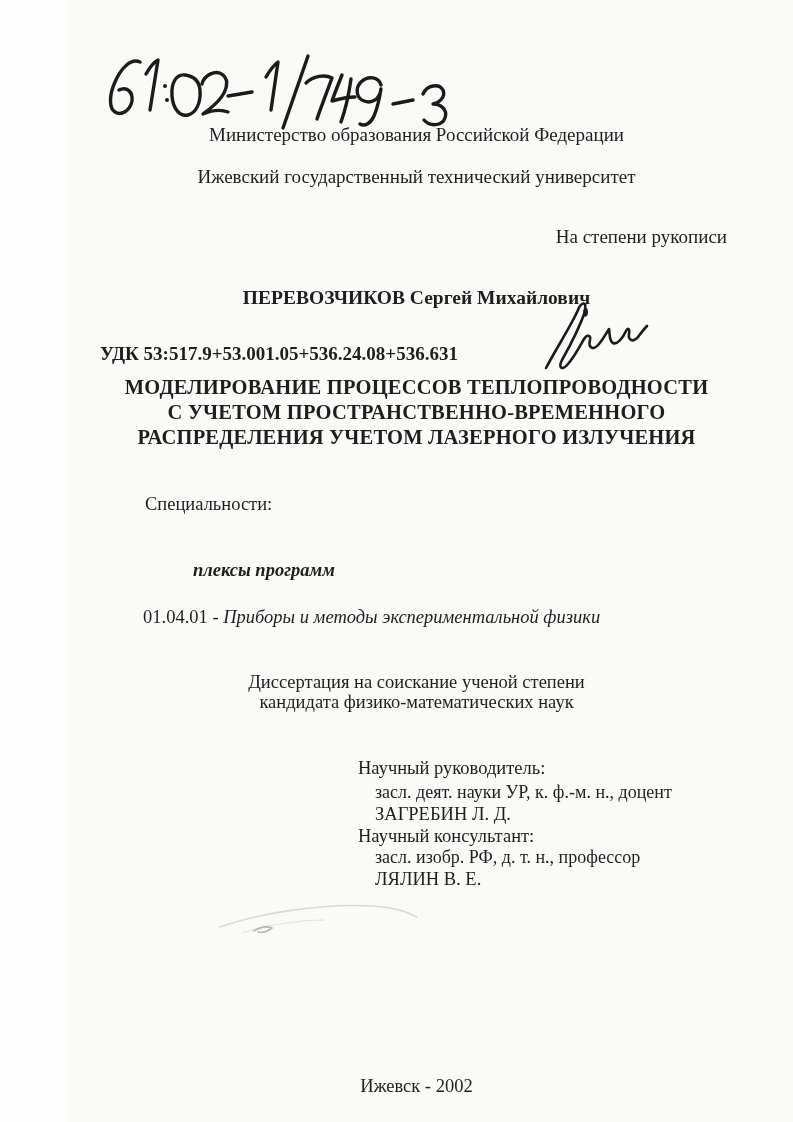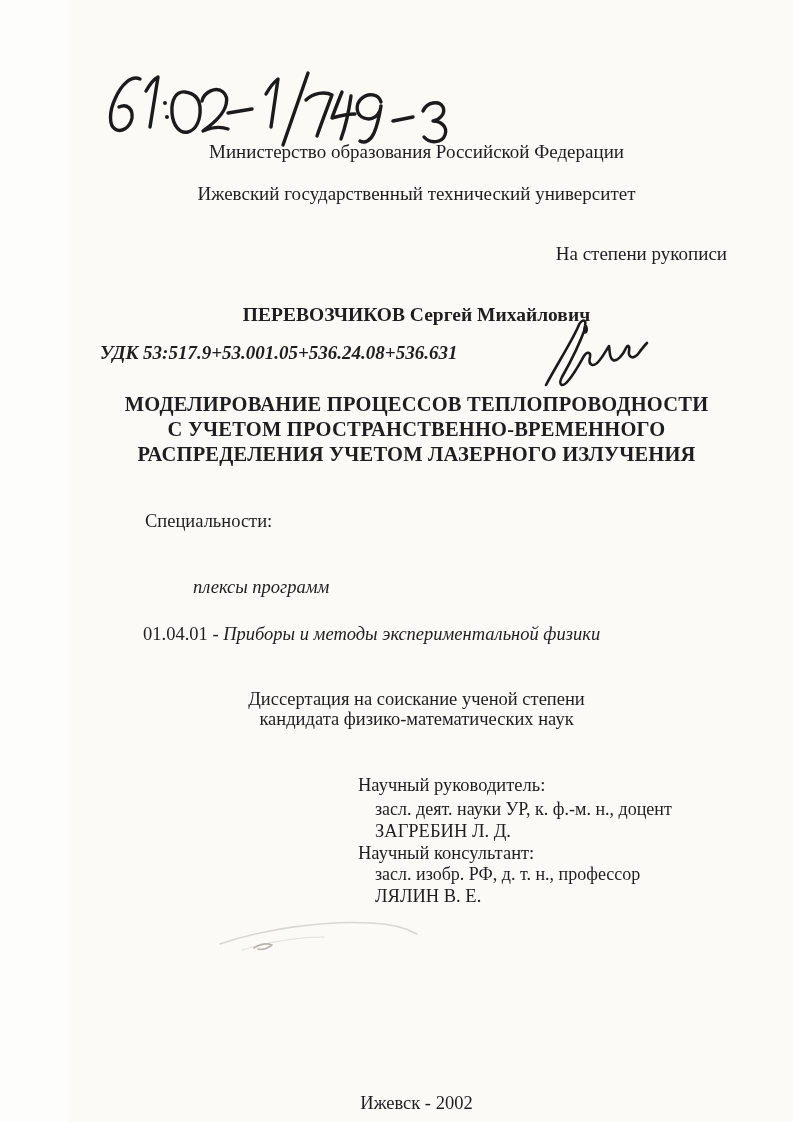--- a/index.html
+++ b/index.html
@@ -5,21 +5,21 @@
   html,body{margin:0;padding:0;background:#e8e8e6;}
   .page{
     position:relative;
     width:793px;height:1122px;
     margin:0 auto;
     background:linear-gradient(90deg,#fdfdfc 0px,#fdfdfc 66px,#fbfaf7 70px,#fbfaf7 100%);
     font-family:"Liberation Serif","DejaVu Serif",serif;
     color:#1e1e1e;
     overflow:hidden;
   }
-  .line{position:absolute;white-space:nowrap;margin-top:17px;}
+  .line{position:absolute;white-space:nowrap;}
   .center{left:40px;width:753px;text-align:center;}
   .sz18{font-size:18.5px;}
   .sz19{font-size:19px;}
   .bold{font-weight:bold;}
   .italic{font-style:italic;}
   .title-line{font-size:20.5px;font-weight:bold;letter-spacing:.2px;}
   .prefix{white-space:pre;font-style:normal;}
   svg{display:block;}
   .ink-stroke{fill:none;stroke:#1b1b1b;stroke-linecap:round;stroke-linejoin:round;}
   .pencil-stroke{fill:none;stroke-linecap:round;stroke-linejoin:round;}
@@ -64,35 +64,35 @@
     </svg>
   </div>
 
   <div class="line center sz19" style="top:124px;">Министерство образования Российской Федерации</div>
   <div class="line center sz19" style="top:166px;">Ижевский государственный технический университет</div>
 
   <div class="line sz19" style="right:66px;top:226px;">На степени рукописи</div>
 
   <div class="line center bold" style="top:287px;font-size:19.5px;">ПЕРЕВОЗЧИКОВ Сергей Михайлович</div>
 
-  <div class="line bold sz19" style="left:100px;top:325px;font-style:italic;">УДК 53:517.9+53.001.05+536.24.08+536.631</div>
+  <div class="line bold sz19" style="left:100px;top:343px;">УДК 53:517.9+53.001.05+536.24.08+536.631</div>
 
   <div class="line" style="left:520px;top:292px;" role="img">
     <svg width="140" height="85" viewBox="0 0 140 85">
       <path class="ink-stroke" stroke-width="2.6" d="M26,76 C36,57 52,32 58,18 C61,10 67,9 65,17 C62,27 69,24 66,17 C60,34 50,54 42,68 C38,76 42,79 48,72 C55,64 60,54 64,47 C67,42 71,43 70,48 C68,56 73,59 79,52 C84,46 87,40 89,37 C90,42 89,49 93,51 C97,53 103,46 106,39 C108,35 110,37 109,42 C108,48 113,51 118,45 C121,41 124,37 127,34"></path>
     </svg>
   </div>
 
   <div class="line center title-line" style="top:376px;">МОДЕЛИРОВАНИЕ ПРОЦЕССОВ ТЕПЛОПРОВОДНОСТИ</div>
   <div class="line center title-line" style="top:401px;">С УЧЕТОМ ПРОСТРАНСТВЕННО-ВРЕМЕННОГО</div>
   <div class="line center title-line" style="top:426px;">РАСПРЕДЕЛЕНИЯ УЧЕТОМ ЛАЗЕРНОГО ИЗЛУЧЕНИЯ</div>
 
   <div class="line sz18" style="left:145px;top:494px;">Специальности:</div>
 
-  <div class="line sz18 italic" style="left:193px;top:560px;">плексы программ</div>
+  <div class="line sz18 italic" style="left:193px;top:560px;font-weight:bold;">плексы программ</div>
 
   <div class="line sz18" style="left:143px;top:607px;">
     <span class="prefix">01.04.01 - </span><span class="italic">Приборы и методы экспериментальной физики</span>
   </div>
 
   <div class="line center sz18" style="top:672px;">Диссертация на соискание ученой степени</div>
   <div class="line center sz18" style="top:692px;">кандидата физико-математических наук</div>
 
   <div class="line sz18" style="left:358px;top:758px;">Научный руководитель:</div>
   <div class="line" style="left:375px;top:782px;font-size:18px;">засл. деят. науки УР, к. ф.-м. н., доцент</div>

